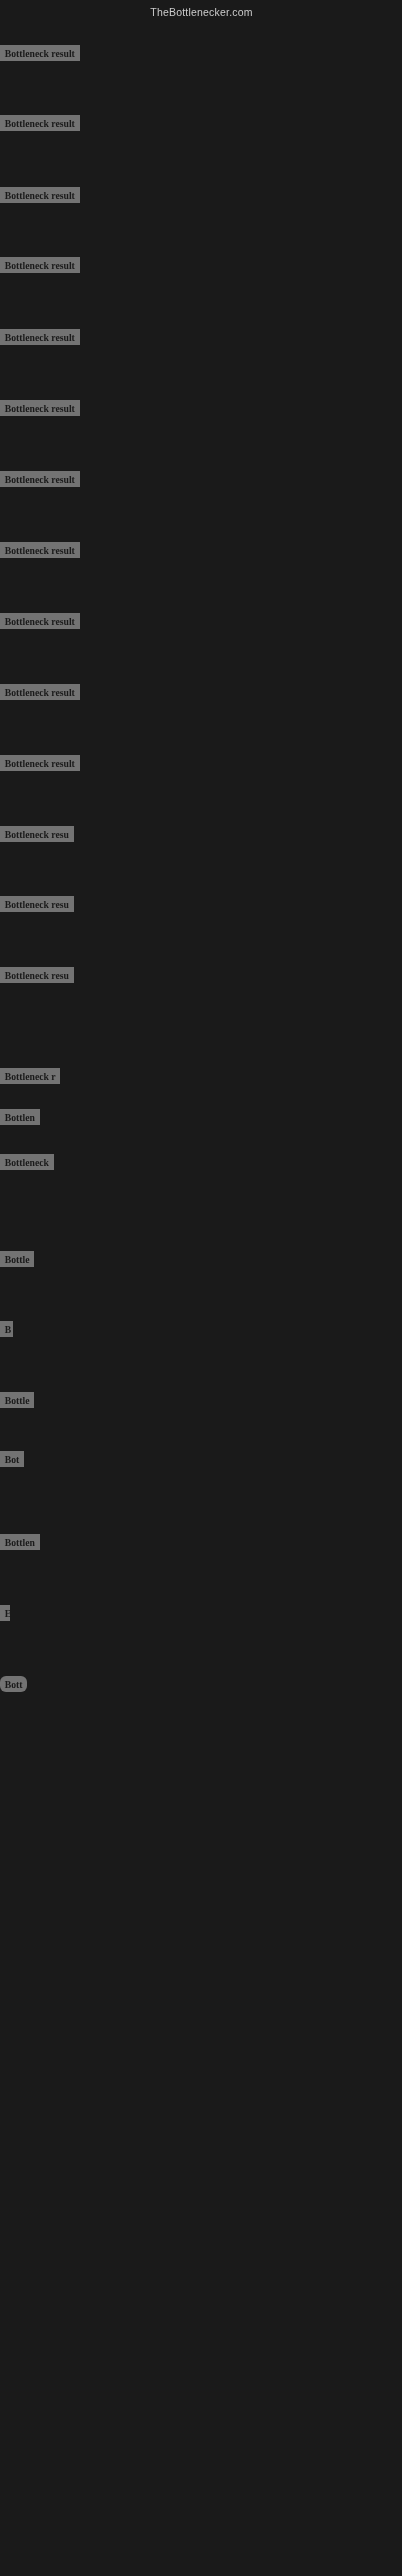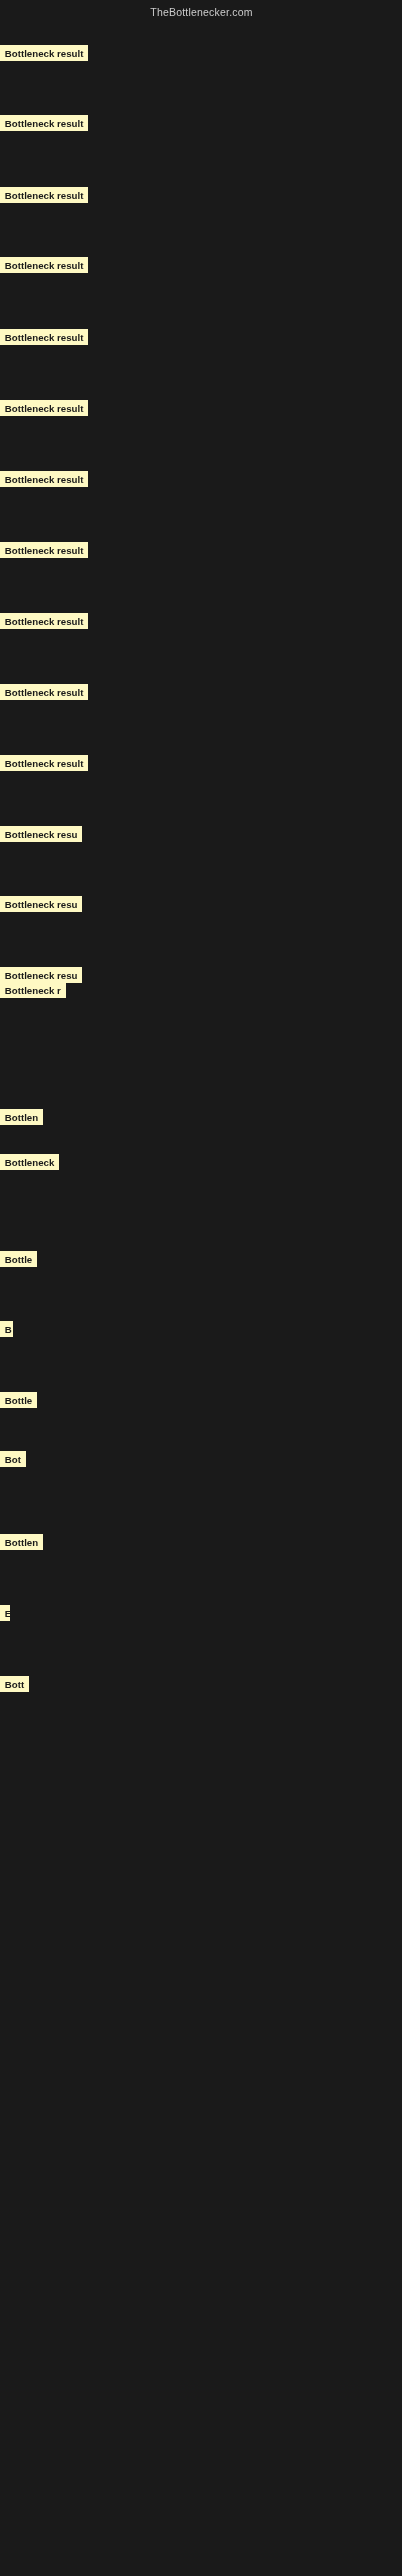--- a/index.html
+++ b/index.html
@@ -23,28 +23,29 @@
       font-size: 10.5px;
       letter-spacing: 0.2px;
     }
 
     .bottleneck-item {
       position: absolute;
       left: 0;
     }
 
     .bottleneck-label {
-      background-color: #fef9c3;
+      background-color: #737373;
       color: #1a1a1a;
       font-size: 9.7px;
       font-weight: bold;
       padding: 2.4px 4.8px;
       display: inline-block;
       white-space: nowrap;
       overflow: hidden;
+      font-family: Liberation Serif, serif;
     }
   </style>
 </head>
 <body>
 
 <div class="site-header">
   <span>TheBottlenecker.com</span>
 </div>
 
 <div id="items-container" style="position:relative; width:403px; height:2552px;">
@@ -55,24 +56,24 @@
     <div class="bottleneck-item" style="top: 306px;"><span class="bottleneck-label" style="max-width: 127px;">Bottleneck result</span></div>
     <div class="bottleneck-item" style="top: 377px;"><span class="bottleneck-label" style="max-width: 125px;">Bottleneck result</span></div>
     <div class="bottleneck-item" style="top: 448px;"><span class="bottleneck-label" style="max-width: 125px;">Bottleneck result</span></div>
     <div class="bottleneck-item" style="top: 519px;"><span class="bottleneck-label" style="max-width: 122px;">Bottleneck result</span></div>
     <div class="bottleneck-item" style="top: 590px;"><span class="bottleneck-label" style="max-width: 122px;">Bottleneck result</span></div>
     <div class="bottleneck-item" style="top: 661px;"><span class="bottleneck-label" style="max-width: 122px;">Bottleneck result</span></div>
     <div class="bottleneck-item" style="top: 732px;"><span class="bottleneck-label" style="max-width: 119px;">Bottleneck result</span></div>
     <div class="bottleneck-item" style="top: 803px;"><span class="bottleneck-label" style="max-width: 105px;">Bottleneck resu</span></div>
     <div class="bottleneck-item" style="top: 873px;"><span class="bottleneck-label" style="max-width: 103px;">Bottleneck resu</span></div>
     <div class="bottleneck-item" style="top: 944px;"><span class="bottleneck-label" style="max-width: 101px;">Bottleneck resu</span></div>
-    <div class="bottleneck-item" style="top: 959px; text-align: center;"><span class="bottleneck-label" style="max-width: 76px;">Bottleneck r</span></div>
+    <div class="bottleneck-item" style="top: 1045px; text-align: center;"><span class="bottleneck-label" style="max-width: 76px;">Bottleneck r</span></div>
     <div class="bottleneck-item" style="top: 1086px;"><span class="bottleneck-label" style="max-width: 52px;">Bottlen</span></div>
     <div class="bottleneck-item" style="top: 1131px;"><span class="bottleneck-label" style="max-width: 63px;">Bottleneck</span></div>
     <div class="bottleneck-item" style="top: 1228px;"><span class="bottleneck-label" style="max-width: 44px;">Bottle</span></div>
     <div class="bottleneck-item" style="top: 1298px;"><span class="bottleneck-label" style="max-width: 13px;">B</span></div>
     <div class="bottleneck-item" style="top: 1369px;"><span class="bottleneck-label" style="max-width: 42px;">Bottle</span></div>
     <div class="bottleneck-item" style="top: 1428px;"><span class="bottleneck-label" style="max-width: 28px;">Bot</span></div>
     <div class="bottleneck-item" style="top: 1511px;"><span class="bottleneck-label" style="max-width: 50px;">Bottlen</span></div>
     <div class="bottleneck-item" style="top: 1582px;"><span class="bottleneck-label" style="max-width: 9.7px;">E</span></div>
-    <div class="bottleneck-item" style="top: 1653px;"><span class="bottleneck-label" style="max-width: 32px;">Bott</span></div>
+    <div class="bottleneck-item" style="top: 1653px;"><span class="bottleneck-label" style="max-width: 32px; border-radius: 6px;">Bott</span></div>
   </div>
 
 
 </body></html>

